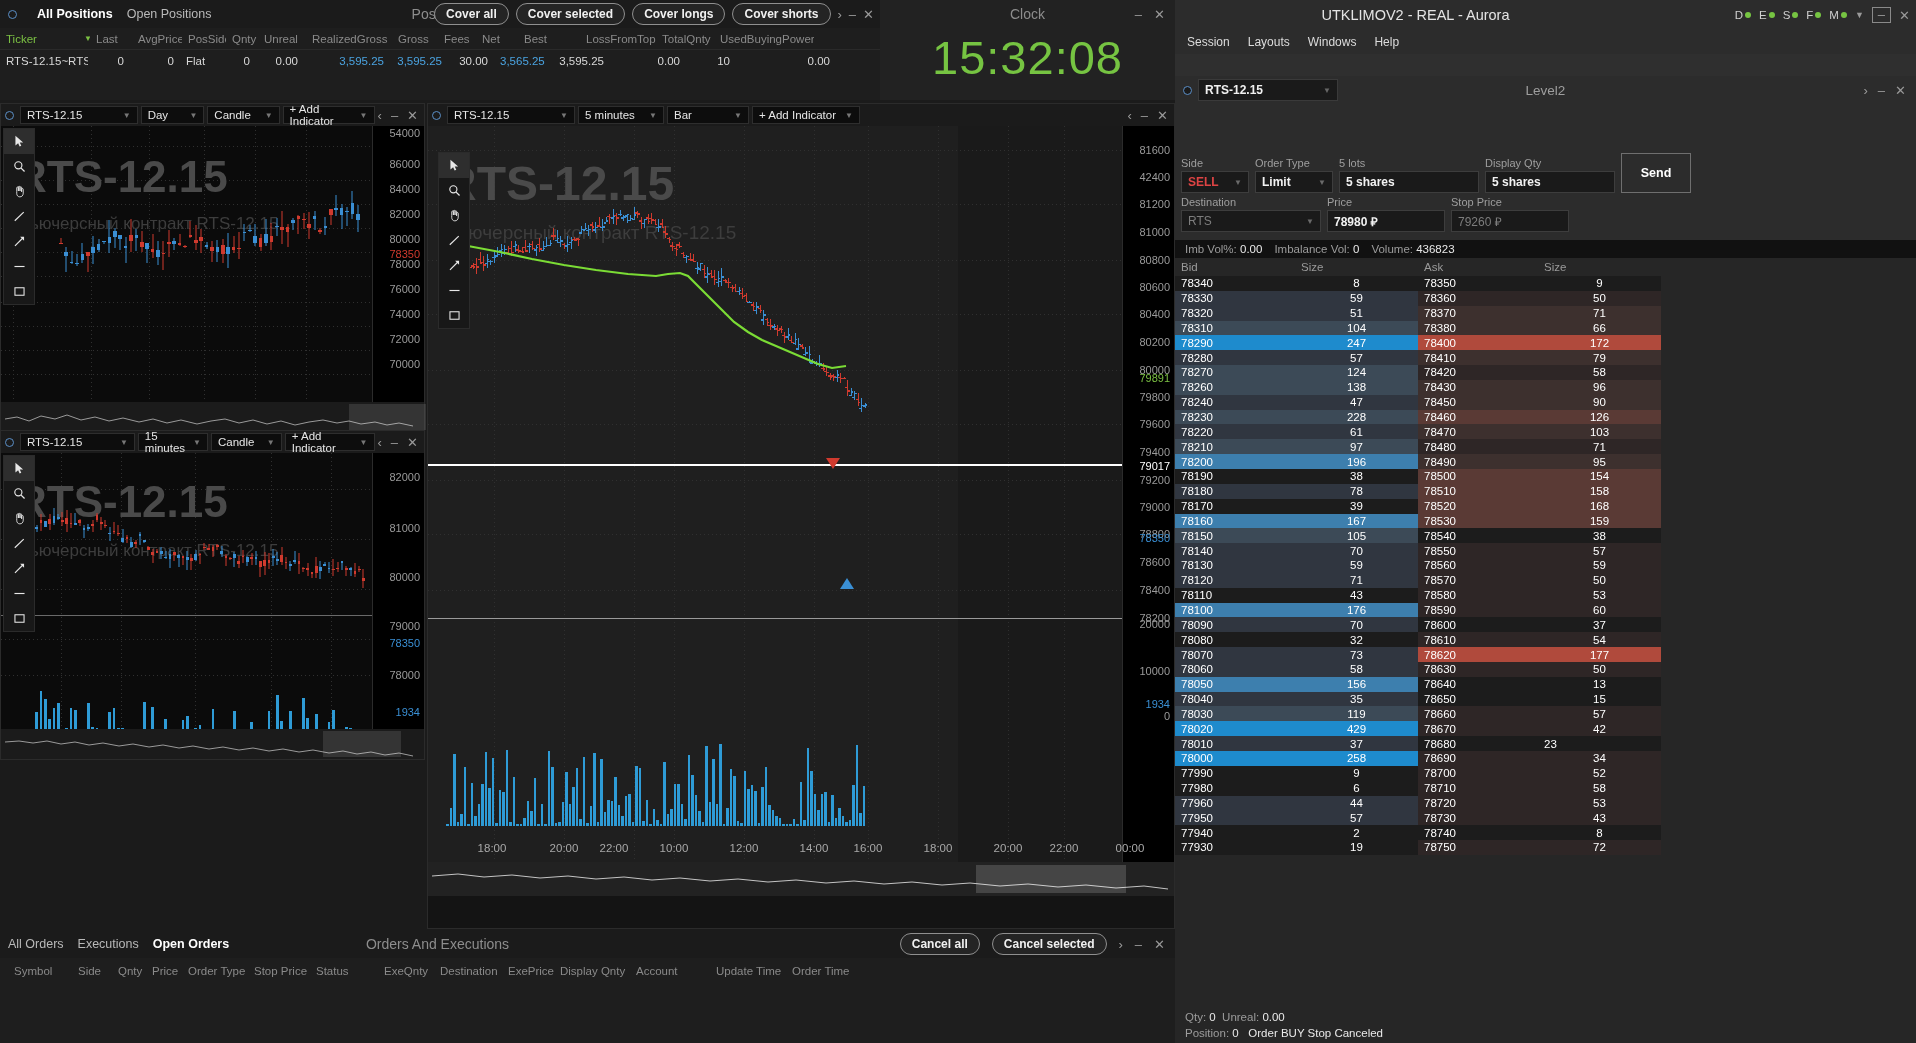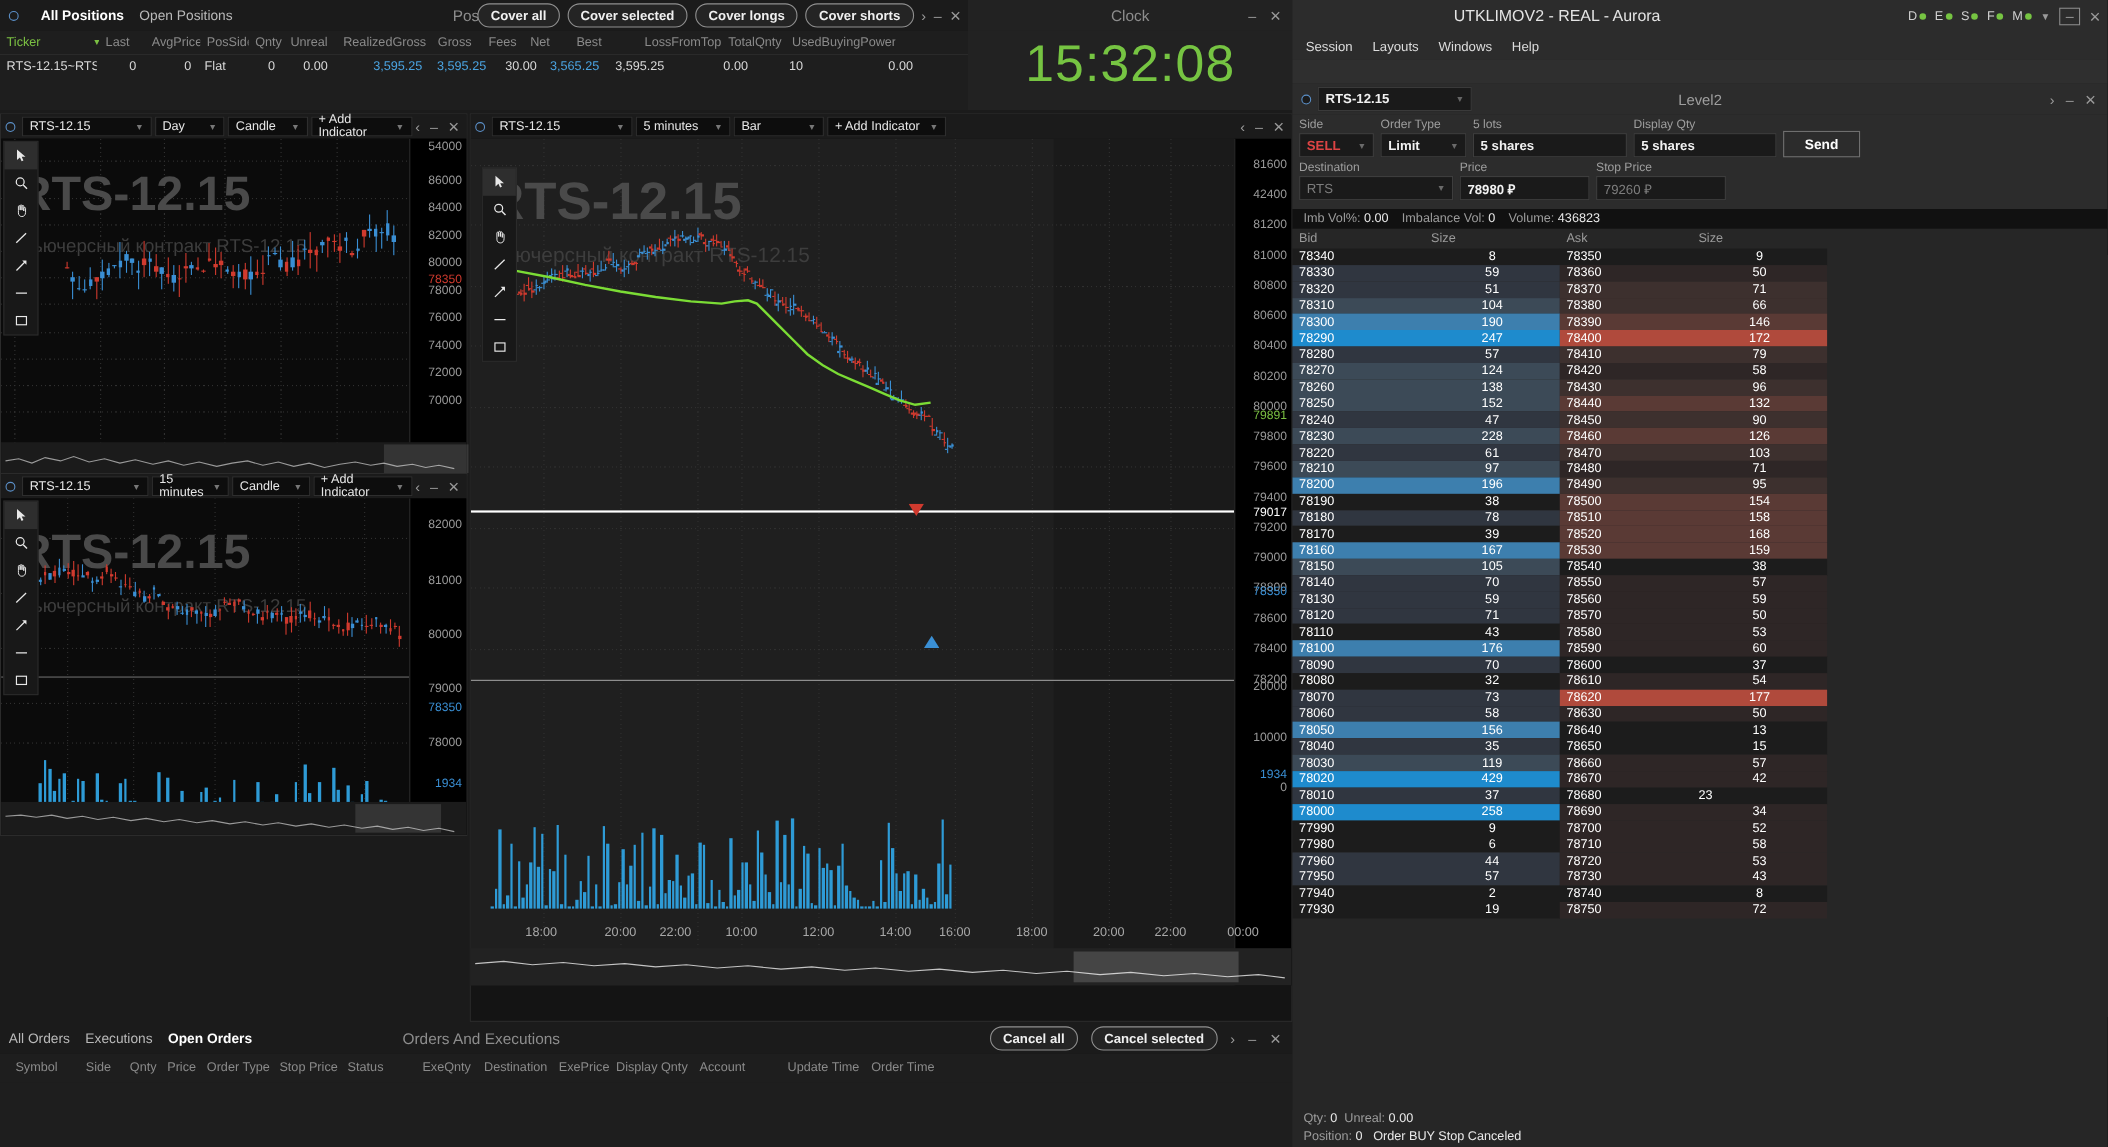--- a/index.html
+++ b/index.html
@@ -150,23 +150,23 @@
   .of-lab { color: #9e9e9e; font-size: 11px; margin-bottom: 2px; }
   .of-in {
     background: #1a1a1a; border: 1px solid #3d3d3d; height: 22px;
     display: flex; align-items: center; padding: 0 6px;
     color: #f2f2f2; font-size: 12px; font-weight: bold;
   }
   .of-in.dis { color: #7d7d7d; font-weight: normal; }
   .of-in .caret { margin-left: auto; color: #6a6a6a; font-size: 8px; padding-left: 6px; }
   .of-in.sell { color: #d44; font-weight: bold; }
   .sendbtn {
-    background: #2c2c2c; border: 1px solid #6f6f6f; height: 24px; min-width: 70px;
+    background: #2c2c2c; border: 1px solid #6f6f6f; height: 40px; min-width: 70px;
     display: flex; align-items: center; justify-content: center;
-    color: #fff; font-weight: bold; font-size: 12.5px; cursor: pointer;
+    color: #fff; font-weight: bold; font-size: 12.5px; cursor: pointer; margin-top: 46px;
   }
 
   .imbbar { background: #111; height: 18px; display: flex; align-items: center; gap: 12px; padding-left: 10px; font-size: 11.5px; color: #9c9c9c; }
   .imbbar b { color: #e9e9e9; font-weight: normal; }
 
   .l2head { display: flex; height: 18px; align-items: center; color: #9a9a9a; font-size: 11.5px; background: #262626; }
   .l2head div { padding: 0 6px; }
 
   .l2row { display: flex; height: 14.85px; align-items: center; font-size: 11.5px; color: #fff; }
   .l2c { padding: 0 6px; overflow: hidden; white-space: nowrap; }
@@ -2187,30 +2187,20 @@
           <div class="l2bid" style="background: rgb(60, 74, 87);">
             <div class="l2c" style="width:120px">78310</div>
             <div class="l2c" style="width:123px;text-align:center">104</div>
           </div>
           <div class="l2ask" style="background: rgb(61, 48, 46);">
             <div class="l2c" style="width:120px">78380</div>
             <div class="l2c" style="width:123px;text-align:center">66</div>
           </div>
         </div>
         <div class="l2row">
-          <div class="l2bid" style="background: rgb(61, 127, 174);">
-            <div class="l2c" style="width:120px">78300</div>
-            <div class="l2c" style="width:123px;text-align:center">190</div>
-          </div>
-          <div class="l2ask" style="background: rgb(90, 58, 53);">
-            <div class="l2c" style="width:120px">78390</div>
-            <div class="l2c" style="width:123px;text-align:center">146</div>
-          </div>
-        </div>
-        <div class="l2row">
           <div class="l2bid" style="background: rgb(30, 139, 205);">
             <div class="l2c" style="width:120px">78290</div>
             <div class="l2c" style="width:123px;text-align:center">247</div>
           </div>
           <div class="l2ask" style="background: rgb(176, 74, 60);">
             <div class="l2c" style="width:120px">78400</div>
             <div class="l2c" style="width:123px;text-align:center">172</div>
           </div>
         </div>
         <div class="l2row">
@@ -2234,30 +2224,20 @@
           </div>
         </div>
         <div class="l2row">
           <div class="l2bid" style="background: rgb(60, 74, 87);">
             <div class="l2c" style="width:120px">78260</div>
             <div class="l2c" style="width:123px;text-align:center">138</div>
           </div>
           <div class="l2ask" style="background: rgb(61, 48, 46);">
             <div class="l2c" style="width:120px">78430</div>
             <div class="l2c" style="width:123px;text-align:center">96</div>
-          </div>
-        </div>
-        <div class="l2row">
-          <div class="l2bid" style="background: rgb(60, 74, 87);">
-            <div class="l2c" style="width:120px">78250</div>
-            <div class="l2c" style="width:123px;text-align:center">152</div>
-          </div>
-          <div class="l2ask" style="background: rgb(90, 58, 53);">
-            <div class="l2c" style="width:120px">78440</div>
-            <div class="l2c" style="width:123px;text-align:center">132</div>
           </div>
         </div>
         <div class="l2row">
           <div class="l2bid" style="background: rgb(48, 54, 64);">
             <div class="l2c" style="width:120px">78240</div>
             <div class="l2c" style="width:123px;text-align:center">47</div>
           </div>
           <div class="l2ask" style="background: rgb(61, 48, 46);">
             <div class="l2c" style="width:120px">78450</div>
             <div class="l2c" style="width:123px;text-align:center">90</div>

